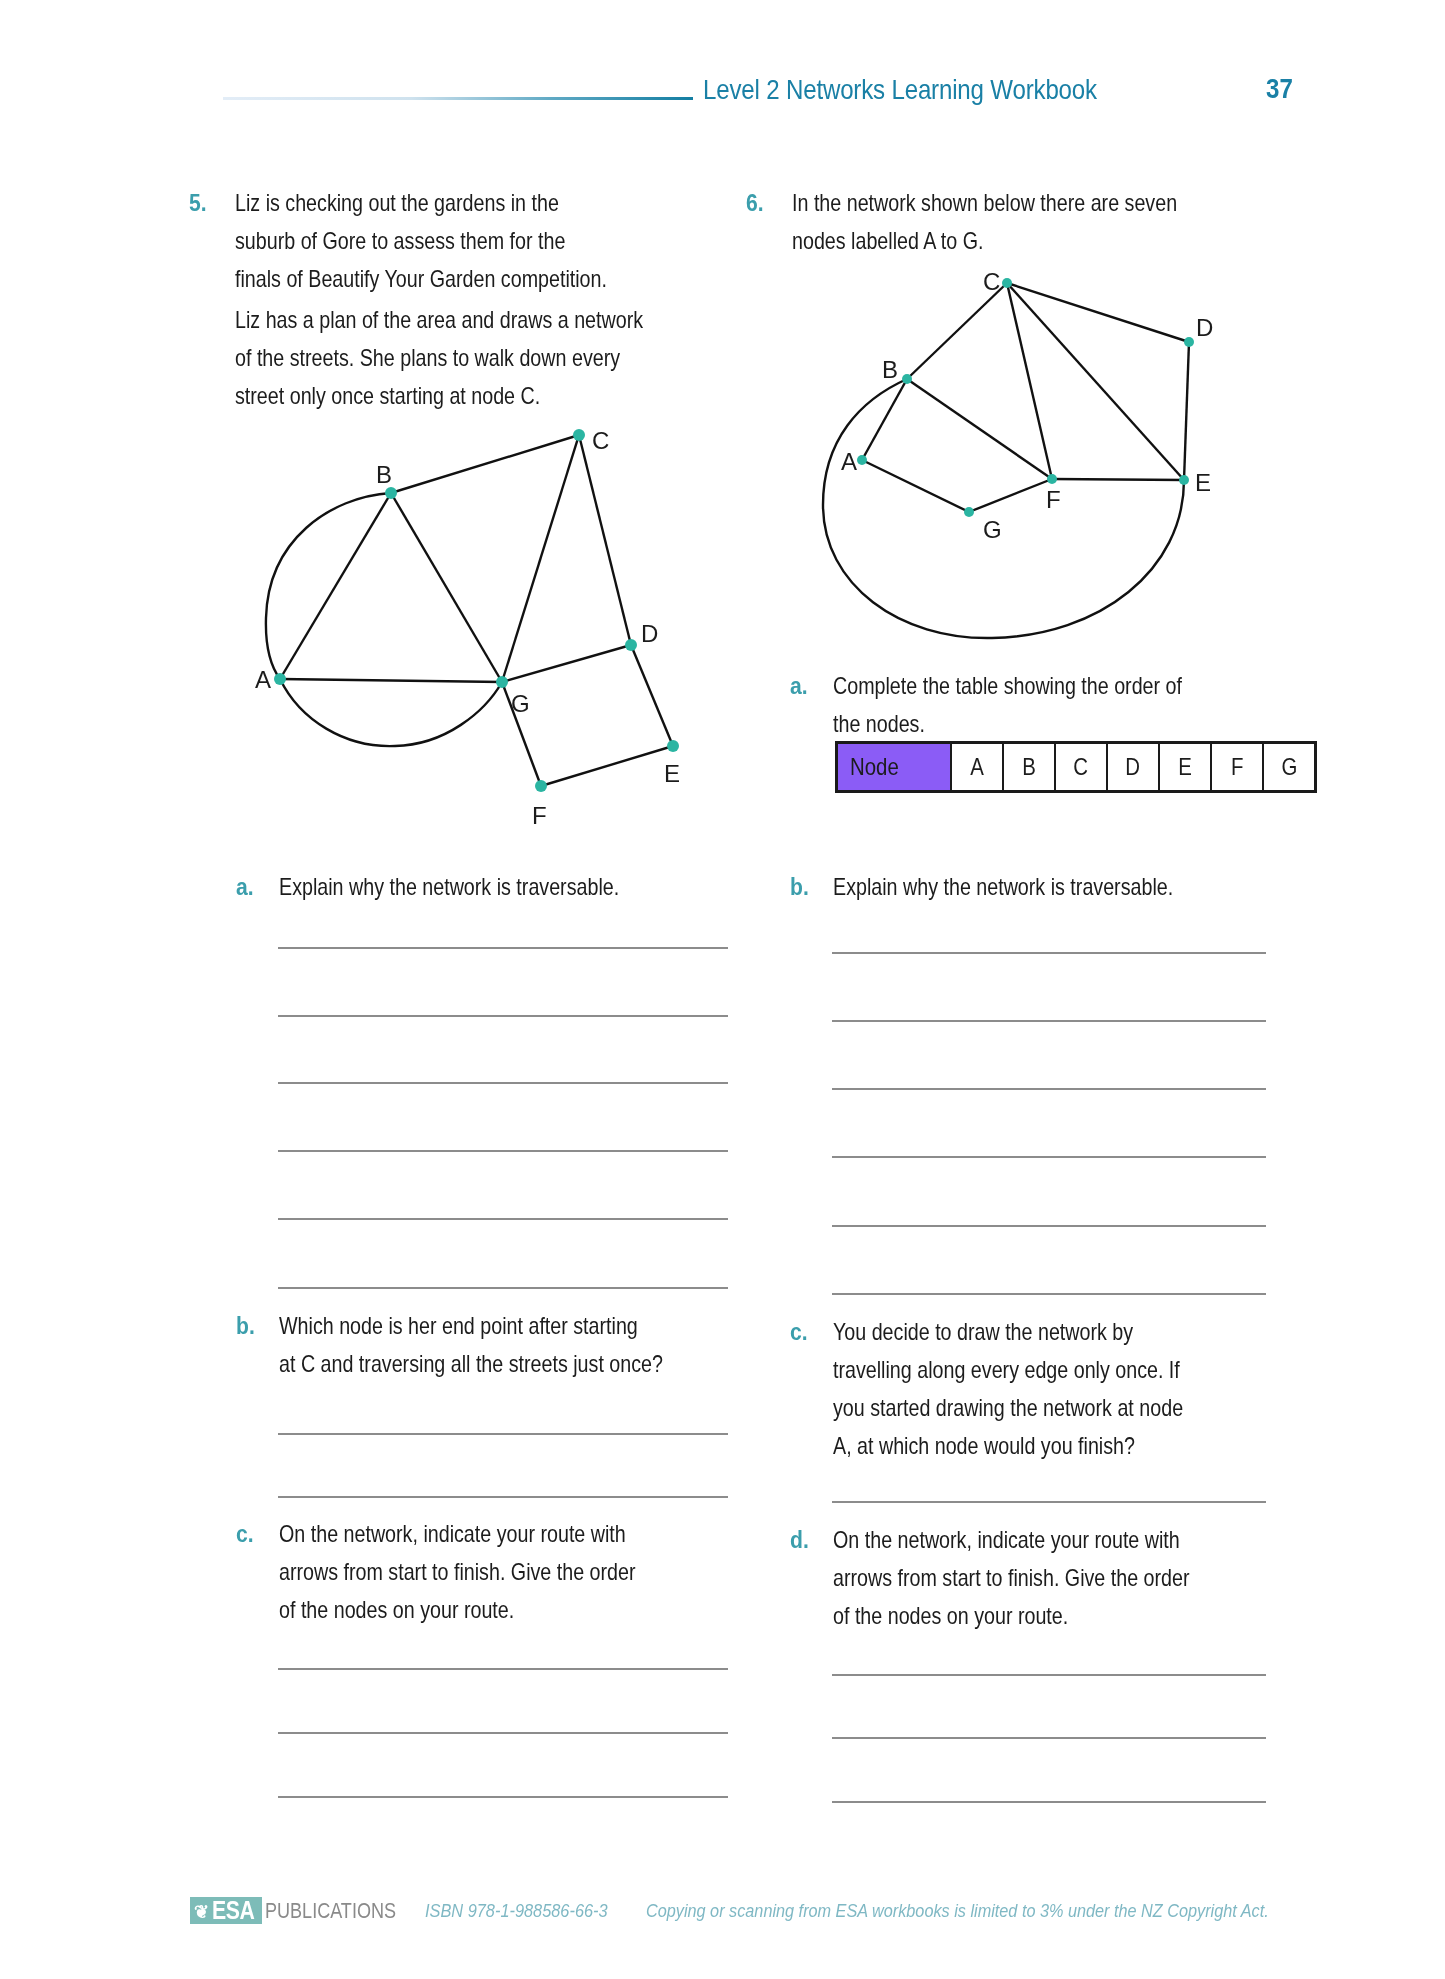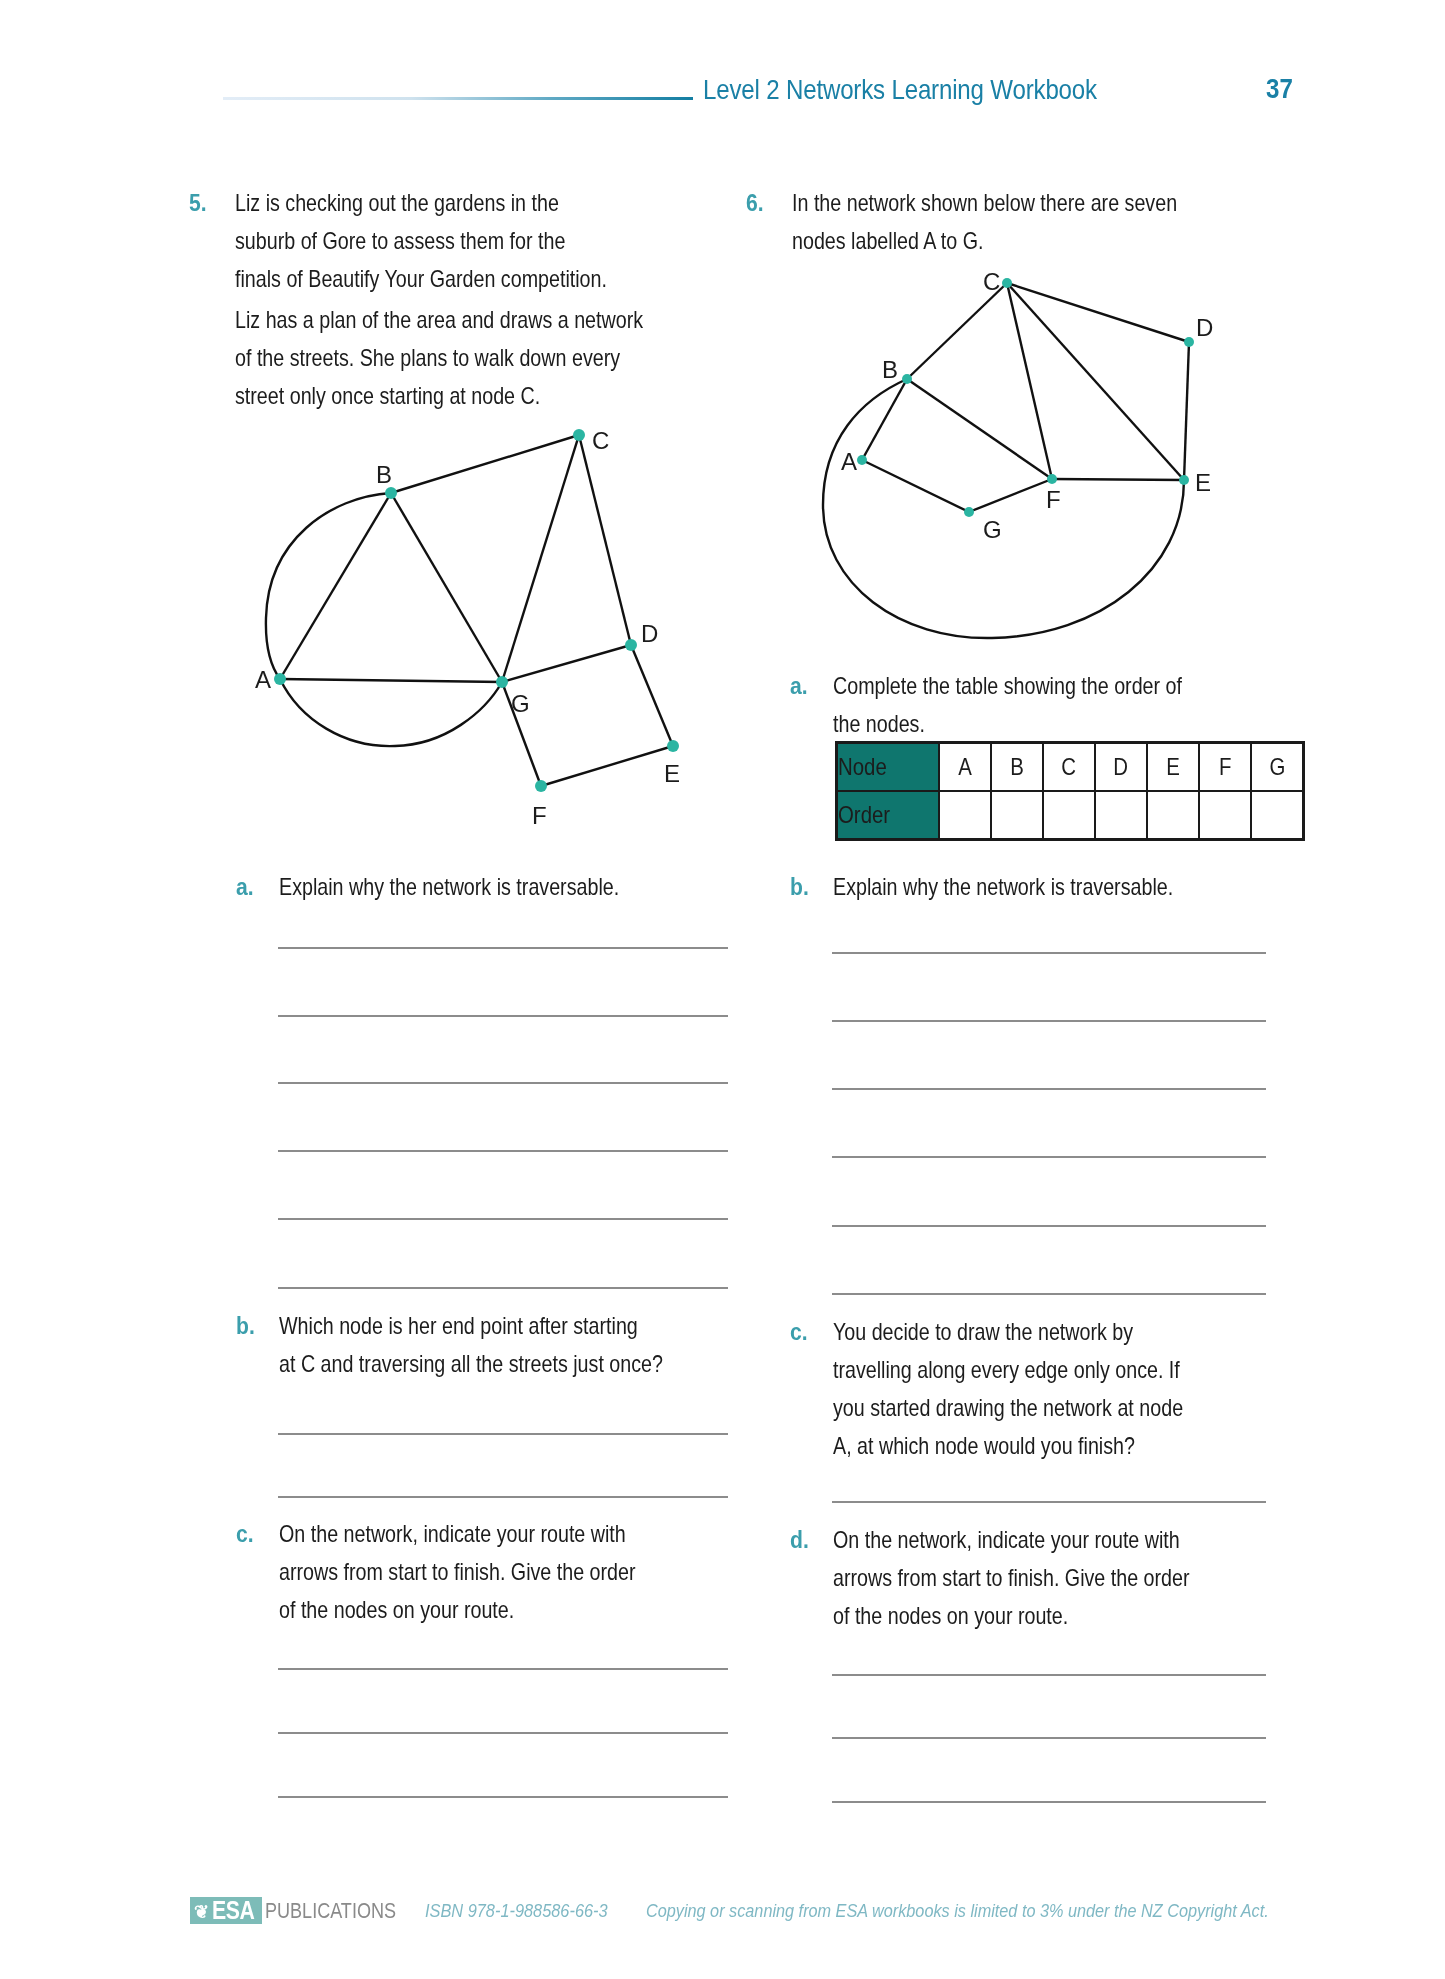--- a/index.html
+++ b/index.html
@@ -21,21 +21,21 @@
   .gap { display:block; height:3px; }
   .rule { position:absolute; height:0; border-top:2px solid #8c8c8c; }
   svg.net { position:absolute; left:0; top:0; overflow:visible; }
   .edge { stroke:#111; stroke-width:2.4; fill:none; }
   .node { fill:#2bb5a2; }
   .nlabel { font-family:"Liberation Sans", sans-serif; font-size:24px; fill:#1c1c1c; }
   table.order { position:absolute; left:835px; top:741px; border-collapse:collapse;
                 border:3px solid #1a1a1a; }
   table.order td { border:2px solid #1a1a1a; height:46px; width:50px; padding:0;
                    font-size:24px; text-align:center; color:#1c1c1c; }
-  table.order td.hd { background:#0f766e; width:100px; text-align:left; }
+  table.order td.hd { background:#8b5cf6; width:100px; text-align:left; padding-left:12px; }
   table.order td span { display:inline-block; transform:scaleX(0.85); transform-origin:center; }
   table.order td.hd span { transform-origin:left center; }
   .footer-logo { position:absolute; left:190px; top:1897px; width:72px; height:27px; background:#7dbcb8;
                  color:#fff; font-weight:bold; font-size:25px; line-height:27px; }
   .footer-logo .leaf { position:absolute; left:4px; top:2px; font-size:18px; color:#fff; }
   .footer-logo .esa { position:absolute; left:22px; top:0; transform:scaleX(0.85); transform-origin:left top; letter-spacing:-0.5px; }
   .footer-pub { position:absolute; left:265px; top:1898px; font-size:22px; color:#8a8a8a; white-space:nowrap;
                 transform:scaleX(0.82); transform-origin:left top; }
   .footer-isbn { position:absolute; left:425px; top:1900px; font-size:19px; font-style:italic; color:#7fb8c4;
                  white-space:nowrap; transform:scaleX(0.86); transform-origin:left top; }
@@ -173,30 +173,20 @@
       <tr>
     <td class="hd"><span>Node</span></td>
     <td><span>A</span></td>
     <td><span>B</span></td>
     <td><span>C</span></td>
     <td><span>D</span></td>
     <td><span>E</span></td>
     <td><span>F</span></td>
     <td><span>G</span></td>
   </tr>
-  <tr>
-    <td class="hd"><span>Order</span></td>
-    <td><span></span></td>
-    <td><span></span></td>
-    <td><span></span></td>
-    <td><span></span></td>
-    <td><span></span></td>
-    <td><span></span></td>
-    <td><span></span></td>
-  </tr>
 </tbody>
   </table>
 
 <div class="sub" style="left:790px; top:873px;">b.</div>
 <div class="txt" style="left:833px; top:868px;">
   <span class="ln">Explain why the network is traversable.</span>
 </div>
 <div class="rule" style="left:832px; width:434px; top:952px;"></div>
 <div class="rule" style="left:832px; width:434px; top:1020px;"></div>
 <div class="rule" style="left:832px; width:434px; top:1088px;"></div>

